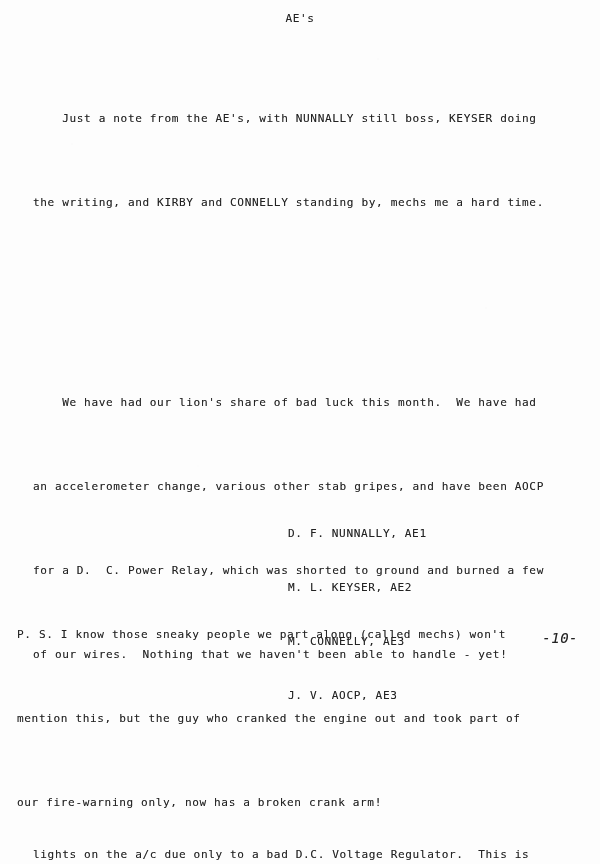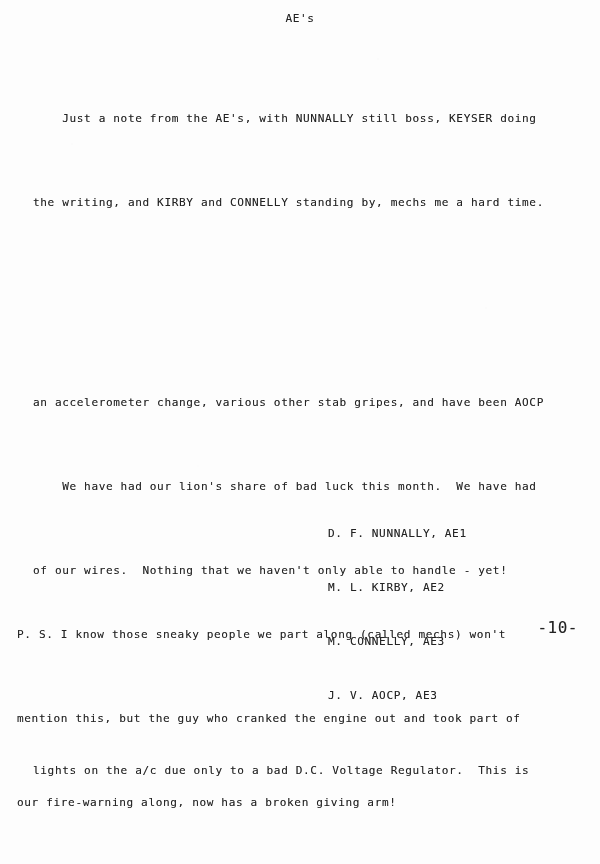--- a/index.html
+++ b/index.html
@@ -62,35 +62,36 @@
   .gap-1 { height: 28px; }
 
   .line { display: block; }   
 
   #signature-block {
     position: absolute;
     top: 489px;
     left: 288px;
     line-height: 18px;
   }
-  #signature-block .line { display: block; margin-left: 40px; }
+  #signature-block .line { display: block; }
 
   #ps-block {
     position: absolute;
     top: 565px;
     left: 17px;
     width: 566px;
   }
 
   #page-number {
     position: absolute;
-    bottom: 14px;
+    bottom: 4px;
     right: 22px;
-    font-size: 16px;
+    font-size: 14px;
     letter-spacing: 0.5px;
+    font-style: italic;
   }
 
   
   #grain {
     position: absolute;
     inset: 0;
     pointer-events: none;
     opacity: 0.35;
     background:
       radial-gradient(circle at 12% 22%, rgba(0,0,0,0.03) 0 1px, transparent 1px),
@@ -109,44 +110,45 @@
 
   <div id="body-block">
 
     <div class="para tw">
       <span class="line">    Just a note from the AE's, with NUNNALLY still boss, KEYSER doing</span>
       <span class="line">the writing, and KIRBY and CONNELLY standing by, mechs me a hard time.</span>
     </div>
     <div class="gap-1"></div>
 
     <div class="para tw">
+      <span class="line">    We have had our lion's share of bad luck this month.  We have had</span>
       <span class="line">an accelerometer change, various other stab gripes, and have been AOCP</span>
-      <span class="line">    We have had our lion's share of bad luck this month.  We have had</span>
-      <span class="line">of our wires.  Nothing that we haven't only able to handle - yet!</span>
+      <span class="line">for a D.  C. Power Relay, which was shorted to ground and burned a few</span>
+      <span class="line">of our wires.  Nothing that we haven't been able to handle - yet!</span>
     </div>
     <div class="gap-1"></div>
 
     <div class="para tw">
       <span class="line">lights on the a/c due only to a bad D.C. Voltage Regulator.  This is</span>
       
       
     </div>
 
   </div>
 
   <div id="signature-block" class="tw">
     <span class="line">D. F. NUNNALLY, AE1</span>
-    <span class="line">M. L. KIRBY, AE2</span>
+    <span class="line">M. L. KEYSER, AE2</span>
     <span class="line">M. CONNELLY, AE3</span>
     <span class="line">J. V. AOCP, AE3</span>
   </div>
 
   <div id="ps-block" class="tw">
     <span class="line">P. S. I know those sneaky people we part along (called mechs) won't</span>
     <span class="line">mention this, but the guy who cranked the engine out and took part of</span>
-    <span class="line">our fire-warning along, now has a broken giving arm!</span>
+    <span class="line">our fire-warning only, now has a broken crank arm!</span>
   </div>
 
   <div id="page-number" class="tw">-10-</div>
 
   <div id="grain"></div>
 
 </div>
 
 </body></html>

